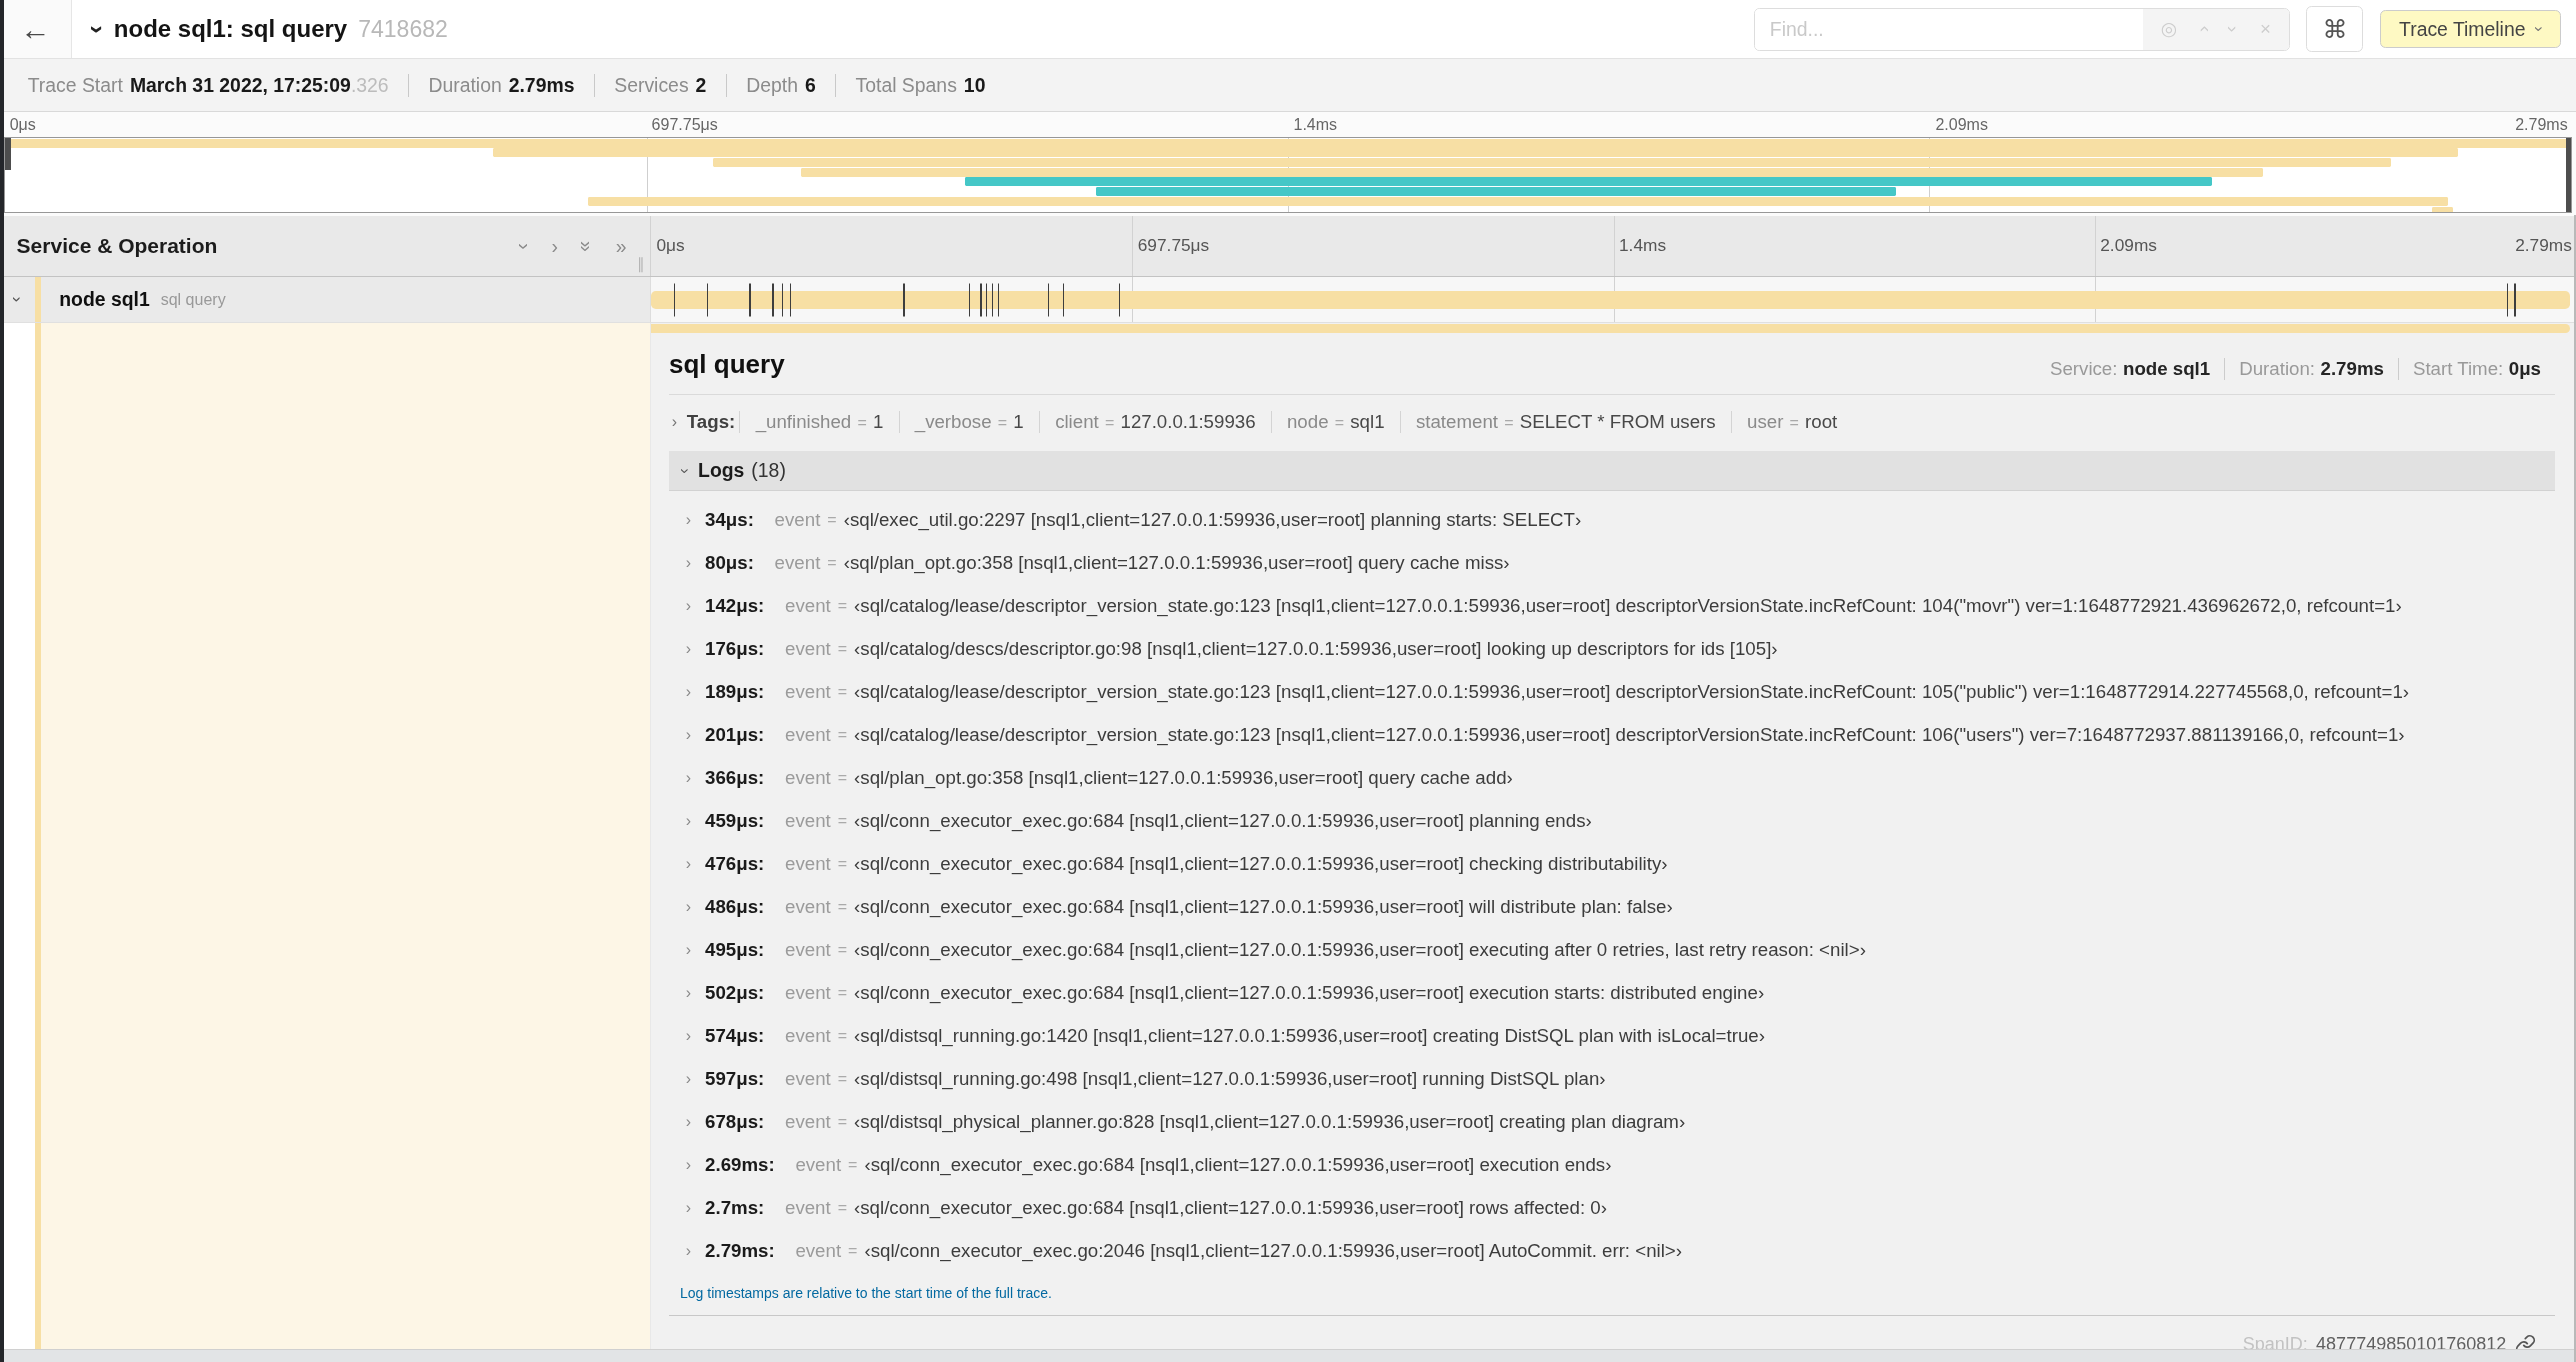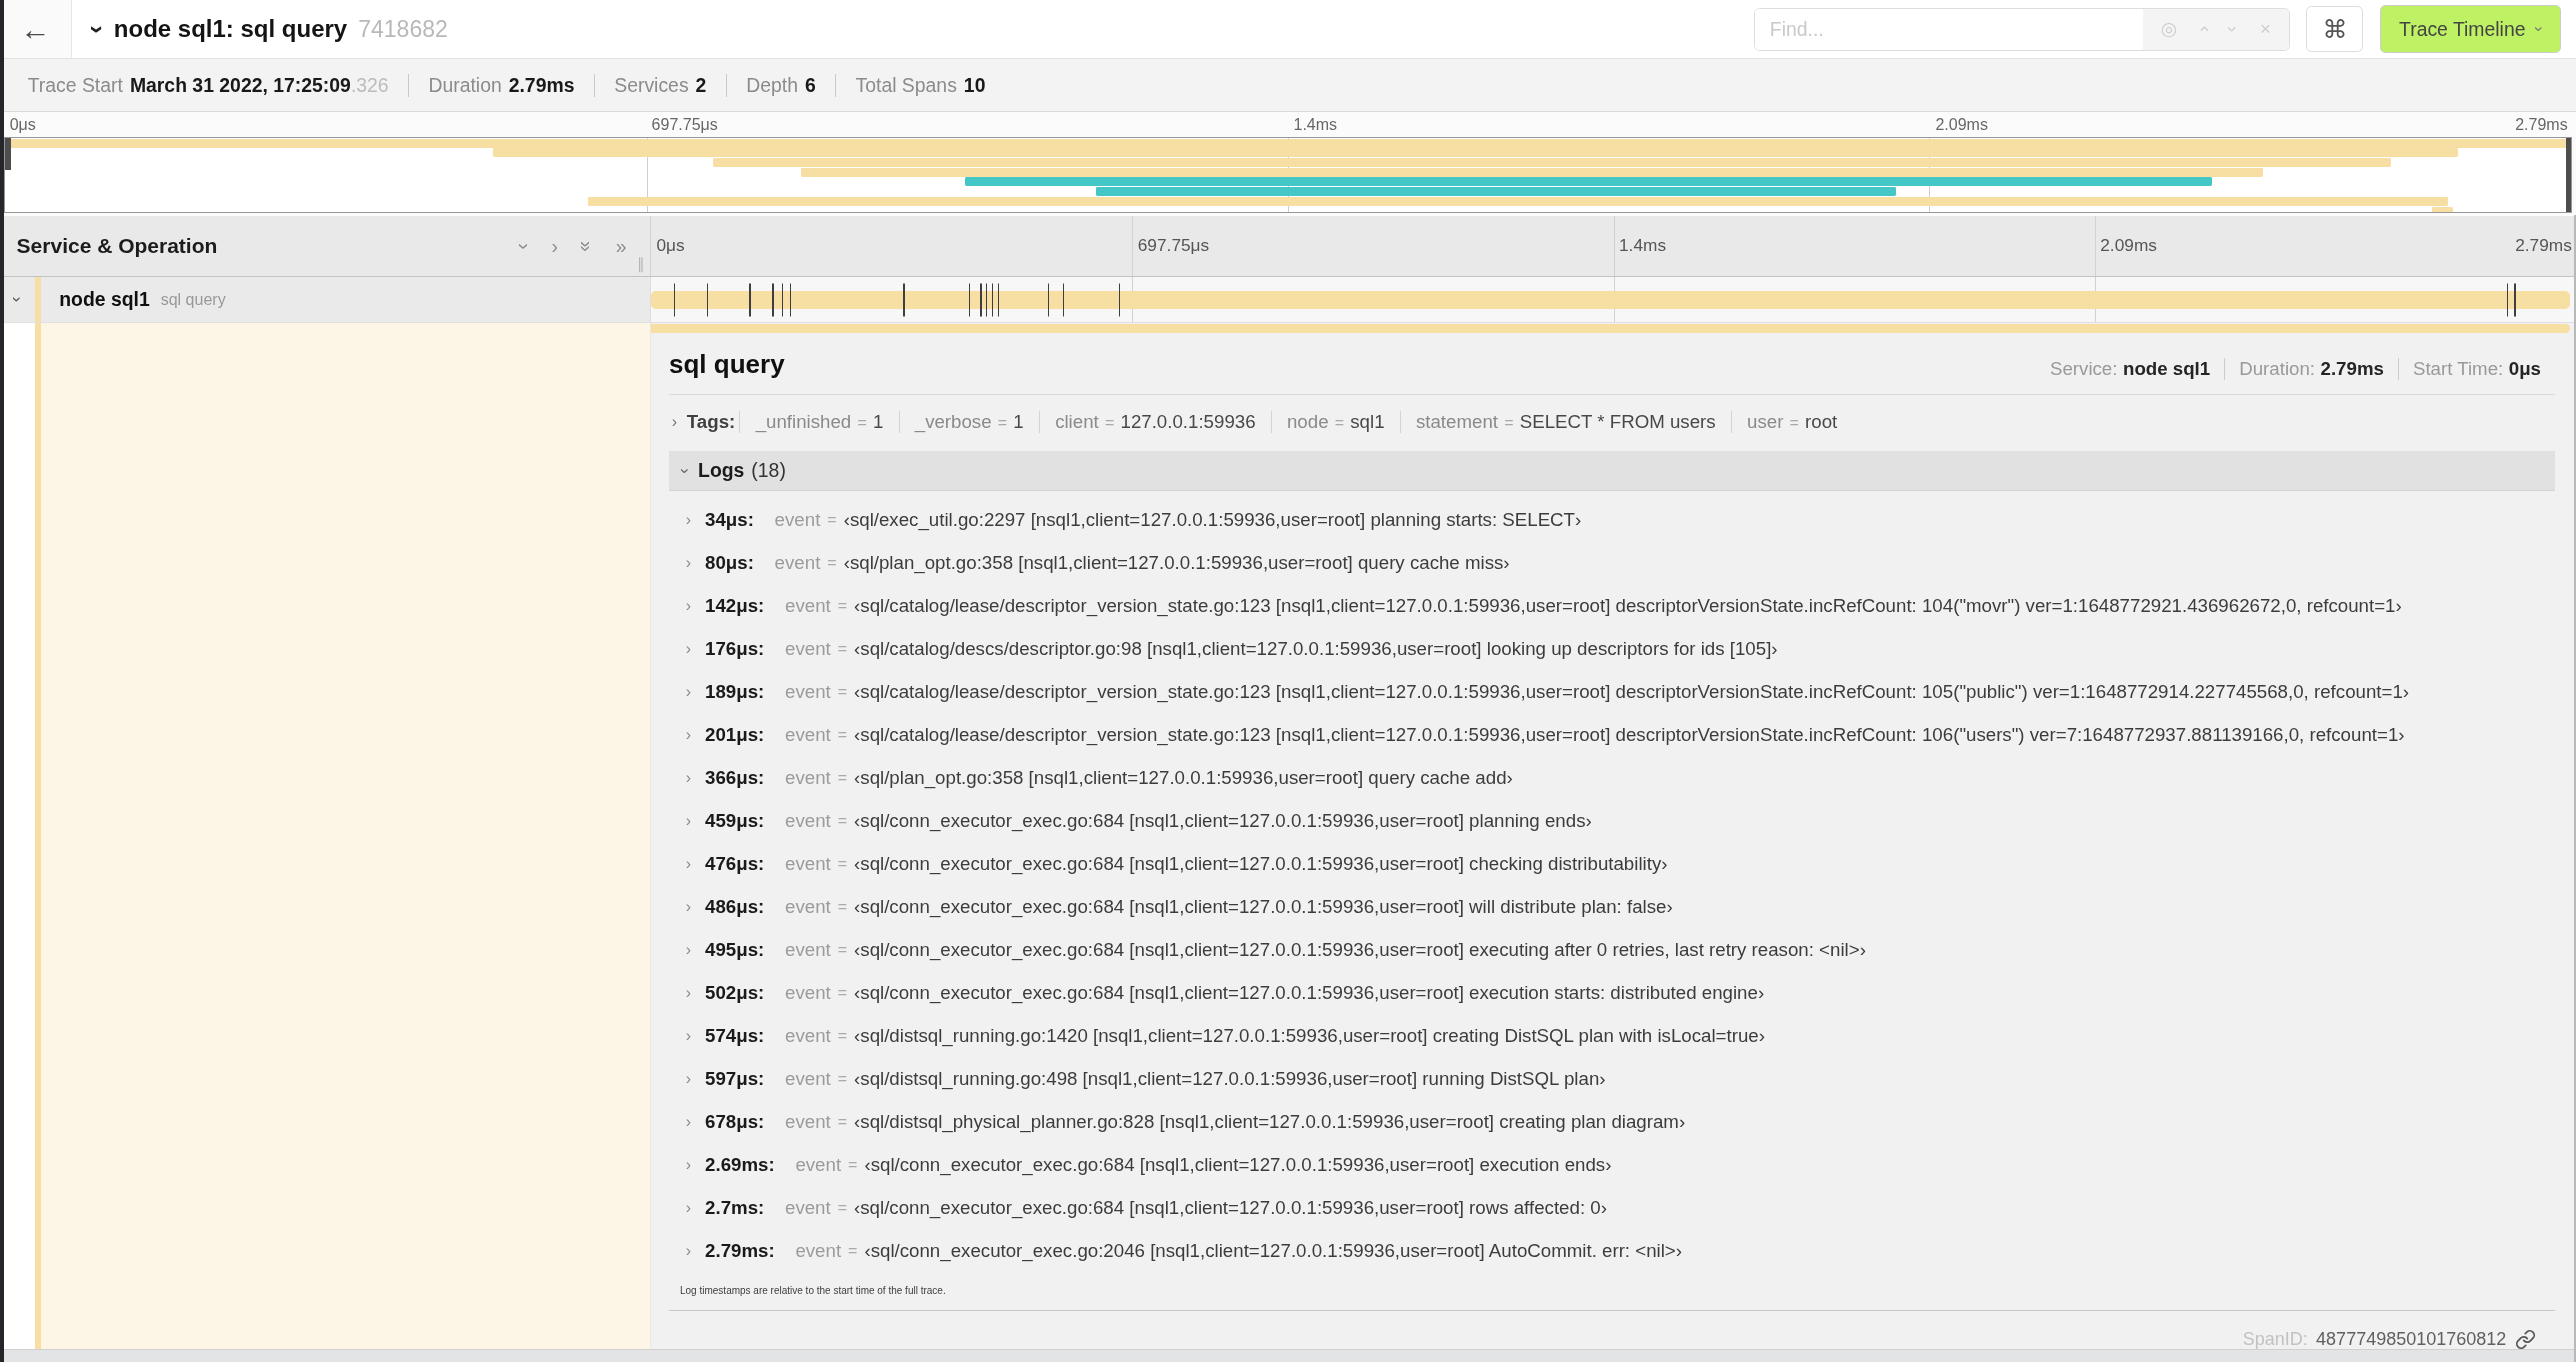--- a/index.html
+++ b/index.html
@@ -15,21 +15,21 @@
   .rotm90 { display:inline-block; transform:rotate(-90deg); }
   .title-chev { font-size:25px; font-weight:700; color:#222; margin-left:21px; }
   .trace-title { font-size:24px; font-weight:700; color:#141414; margin-left:12.5px; white-space:nowrap; }
   .trace-id { font-size:23px; font-weight:400; color:#b8b8b8; margin-left:11px; }
   .top-right { margin-left:auto; display:flex; align-items:center; gap:16.6px; }
   .findwrap { display:flex; align-items:stretch; height:43px; border:0.7px solid #ddd; border-radius:5.5px; overflow:hidden; background:#fff; }
   .find-input { width:388px; border:none; outline:none; padding:0 15.2px; font-size:19.4px; color:#444; font-family:"Liberation Sans",sans-serif; }
   .find-input::placeholder { color:#c9c9c9; }
   .find-icons { display:flex; align-items:center; gap:23.5px; background:#f4f4f4; padding:0 18px; color:#cdcdcd; font-size:18.7px; }
   .kbd-btn { height:46px; width:57px; border:0.7px solid #ddd; border-radius:5.5px; background:#fff; font-size:25px; color:#555; cursor:pointer; }
-  .view-btn { height:48px; border:0.7px solid #ccc; border-radius:5.5px; background:#bef264; font-size:19.4px; color:#444; padding:0 18px; display:flex; align-items:center; gap:11px; cursor:pointer; white-space:nowrap; }
+  .view-btn { height:38px; border:0.7px solid #ccc; border-radius:5.5px; background:#fef9c3; font-size:19.4px; color:#444; padding:0 18px; display:flex; align-items:center; gap:11px; cursor:pointer; white-space:nowrap; }
   .view-btn .chev { font-size:16px; color:#777; }
 
   
   .statsbar { flex:0 0 53px; background:#f3f3f3; border-bottom:0.7px solid #d9d9d9; display:flex; align-items:center; padding-left:8.3px; font-size:19.4px; white-space:nowrap; }
   .stat { padding:0 19.4px; border-left:0.7px solid #c9c9c9; }
   .stat:first-child { border-left:none; }
   .stat .lbl { color:#8b8b8b; }
   .stat .val { color:#191919; font-weight:700; margin-left:7px; }
   .stat .suf { color:#bcbcbc; font-weight:400; }
 
@@ -92,21 +92,21 @@
   .logs-chev { color:#555; font-size:16.6px; }
   .logs-title { font-weight:700; color:#1b1b1b; margin-left:11px; }
   .logs-count { margin-left:7px; color:#333; }
   .logrows { padding-top:7px; }
   .logrow { height:43px; display:flex; align-items:center; padding-left:9.7px; font-size:18.7px; white-space:nowrap; overflow:hidden; }
   .lr-chev { color:#8a8a8a; font-size:16px; width:19.4px; flex:0 0 19.4px; text-align:center; }
   .lr-time { font-weight:700; color:#1a1a1a; margin:0 9.7px 0 7px; }
   .lr-field { color:#9b9b9b;margin-left:11px; }
   .lr-eq { color:#aaa; font-size:16px; margin:0 7px; }
   .lr-val { color:#3c3c3c; }
-  .logs-note { font-size:10px; color:#404040; padding:12.5px 0 14px 11px; }
+  .logs-note { font-size:14px; color:#0369a1; padding:12.5px 0 14px 11px; }
   .spanid-row { margin-top:auto; display:flex; justify-content:flex-end; align-items:center; gap:8.3px; padding:18px 19.4px 19.4px 0; font-size:18px; }
   .spanid-label { color:#c2c2c2; }
   .spanid-val { color:#606060; }
   .link-icon svg { display:block; }
 
   .bottomstrip { flex:0 0 14px; background:#e2e4e6; border-top:0.7px solid #d0d0d0; }
   .right-edge { position:absolute; right:0; top:215px; bottom:0; width:2.1px; background:#b9b9b9; z-index:55; }
 </style>
 </head>
 <body>

